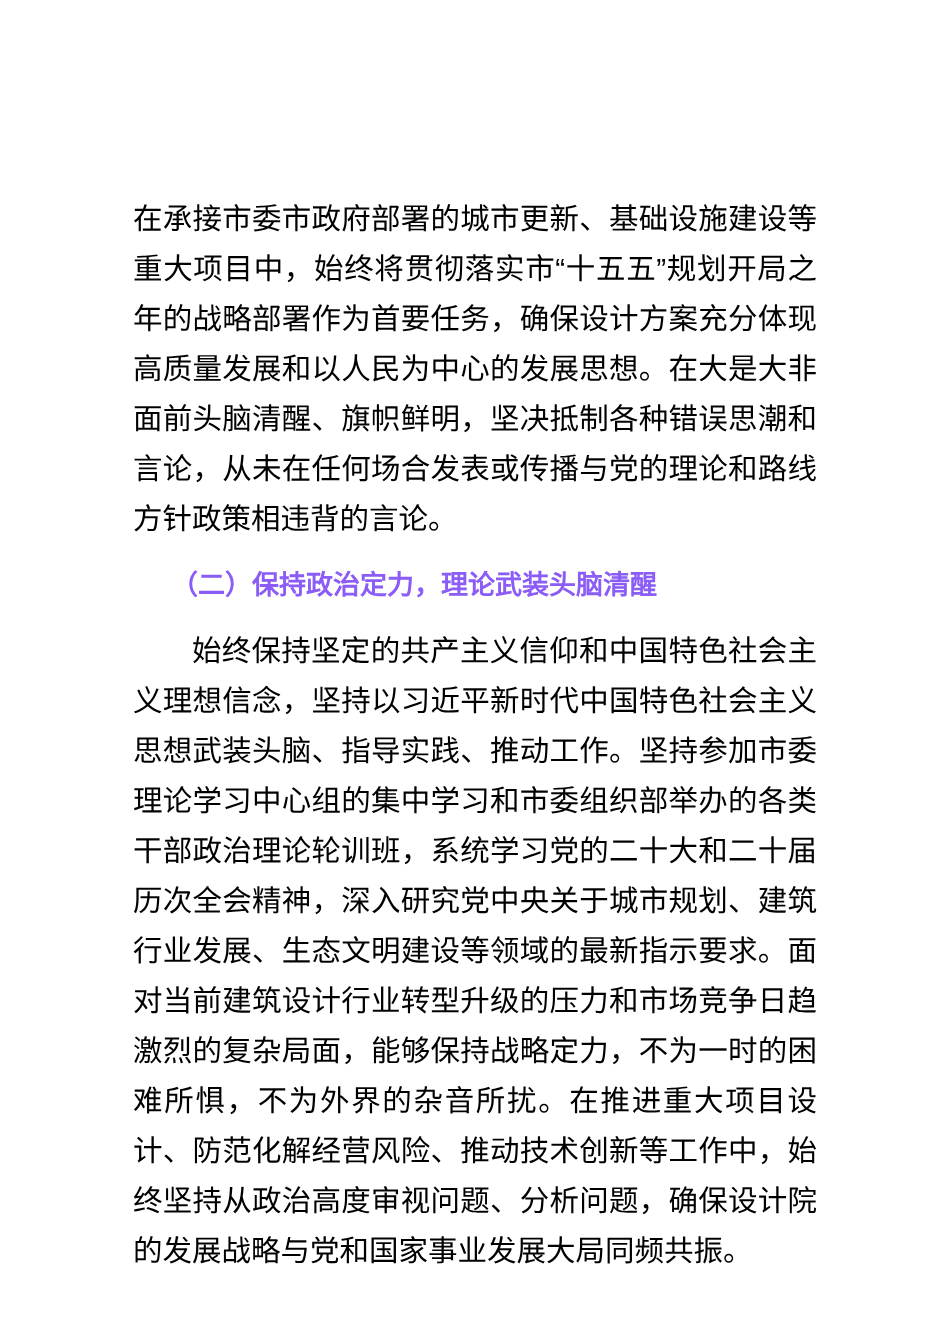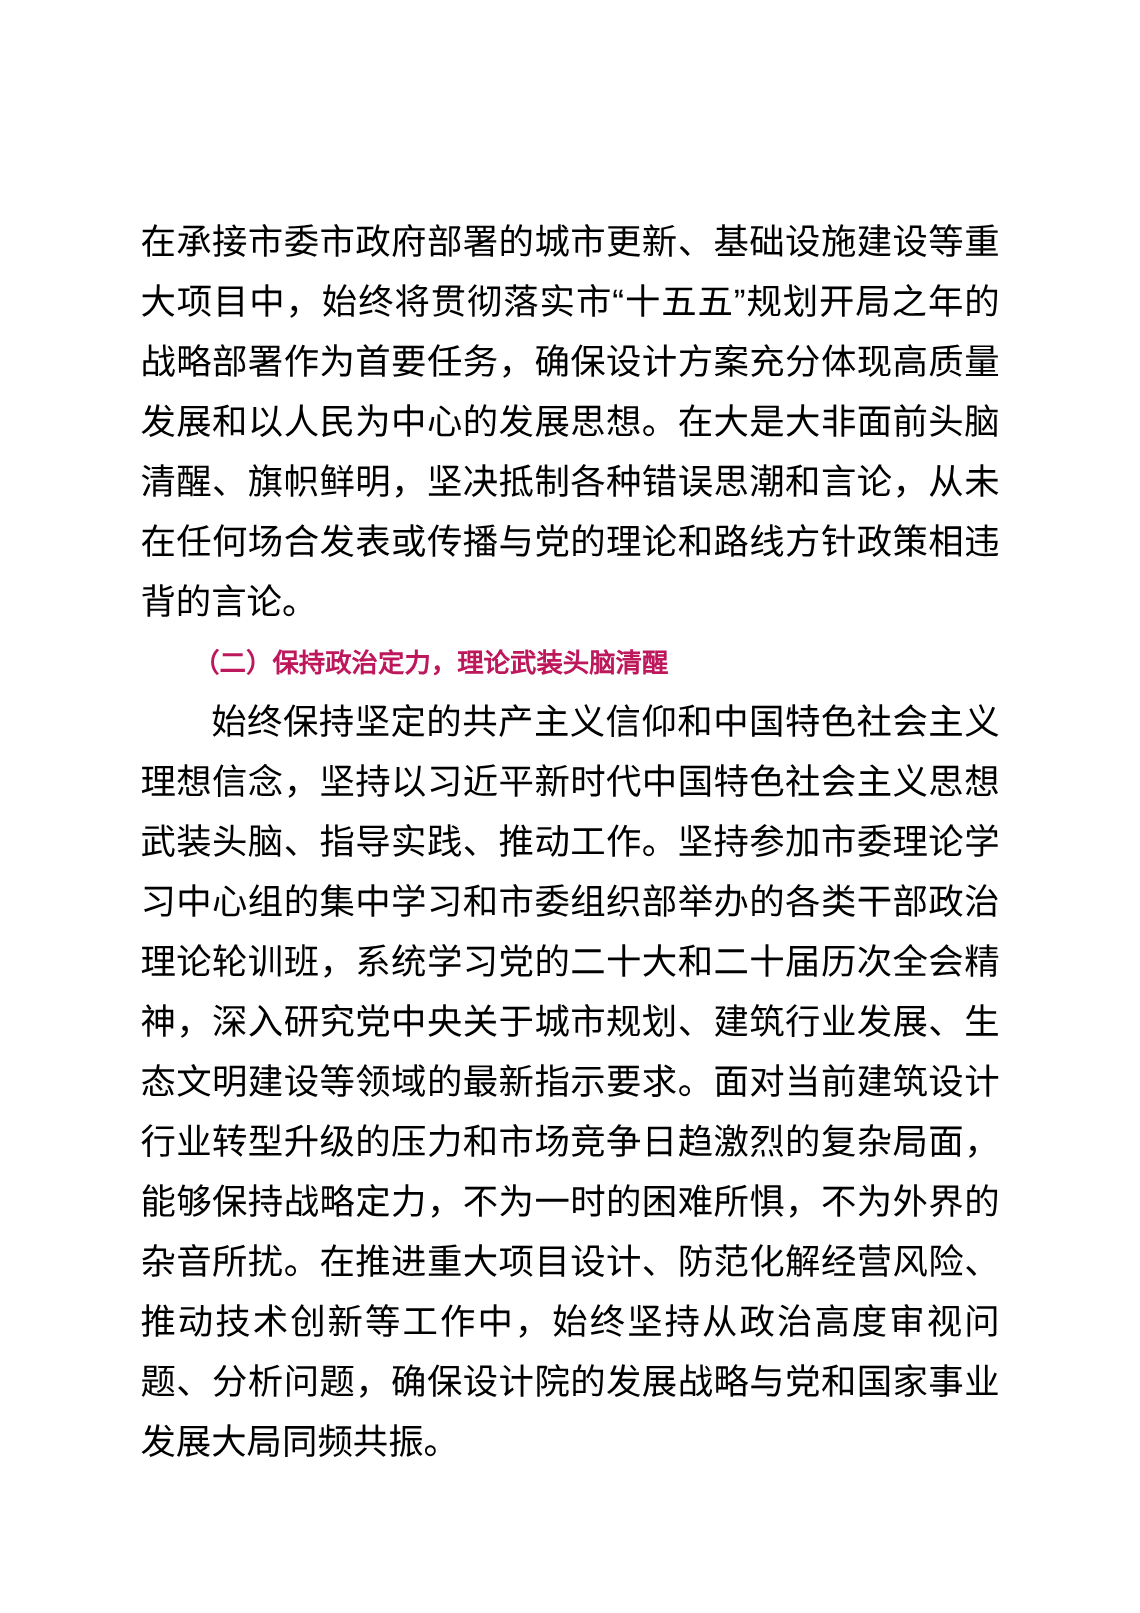--- a/index.html
+++ b/index.html
@@ -28,37 +28,37 @@
   }
   
   .para {
     font-size: 29.5px;
     line-height: 50px;
     color: #000000;
     text-align: justify;
     text-align-last: left;
     text-justify: inter-character;
     letter-spacing: 0px;
-    margin: 0;
+    margin: 16px;
     word-break: break-all;
     font-weight: 400;
   }
   
   .para.continuation {
     text-indent: 0;
   }
   
   .para.indent {
     text-indent: 2em;
   }
   
   .heading {
-    font-size: 22px;
+    font-size: 27px;
     line-height: 50px;
-    color: #be185d;
+    color: #8b5cf6;
     text-align: left;
     text-indent: 2em;
     margin: 0;
     font-weight: 700;
     letter-spacing: 0px;
     white-space: nowrap;
   }
 </style>
 </head>
 <body>

